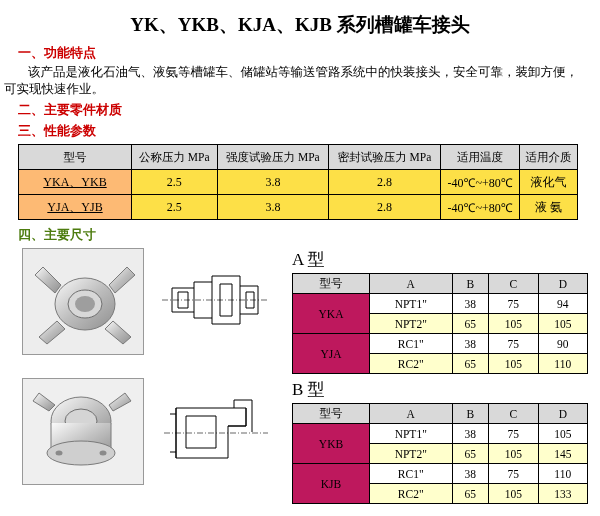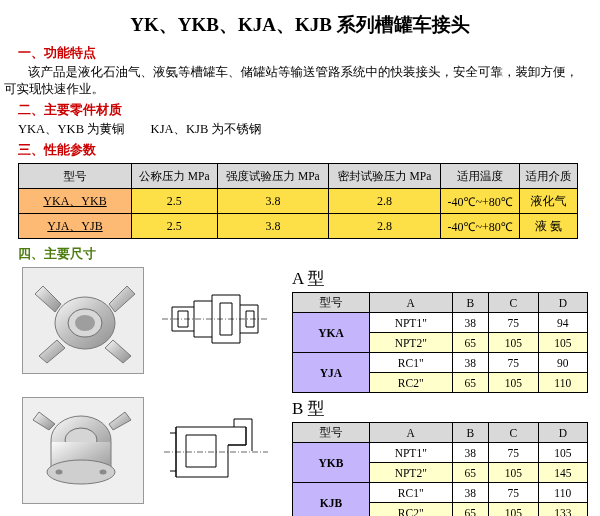--- a/index.html
+++ b/index.html
@@ -131,42 +131,38 @@
     text-align: center;
     height: 19px;
     font-weight: normal;
     padding: 0 2px;
   }
   table.dim th {
     background: #d9d9d9;
   }
   table.dim td.name {
     width: 72px;
-    background: #c4b5fd;
-    font-weight: bold;
+    background: #be185d;
   }
   table.dim tr.alt td {
     background: #ffffcc;
   }
   svg { display:block; }
 </style>
 </head>
 <body>
 
 <div class="page">
 
   <div class="title">YK、YKB、KJA、KJB 系列槽罐车接头</div>
 
   <div class="section-head">一、功能特点</div>
   <div class="body-text indent">该产品是液化石油气、液氨等槽罐车、储罐站等输送管路系统中的快装接头，安全可靠，装卸方便，可实现快速作业。</div>
 
   <div class="section-head">二、主要零件材质</div>
-  <div class="mat-line">
-    <span>YKA、YKB 为黄铜</span><span class="gap"></span><span>KJA、KJB 为不锈钢</span>
-  </div>
 
   <div class="section-head">三、性能参数</div>
 
   <table class="spec">
     <thead>
       <tr>
         <th>型号</th>
         <th>公称压力 MPa</th>
         <th>强度试验压力 MPa</th>
         <th>密封试验压力 MPa</th>

